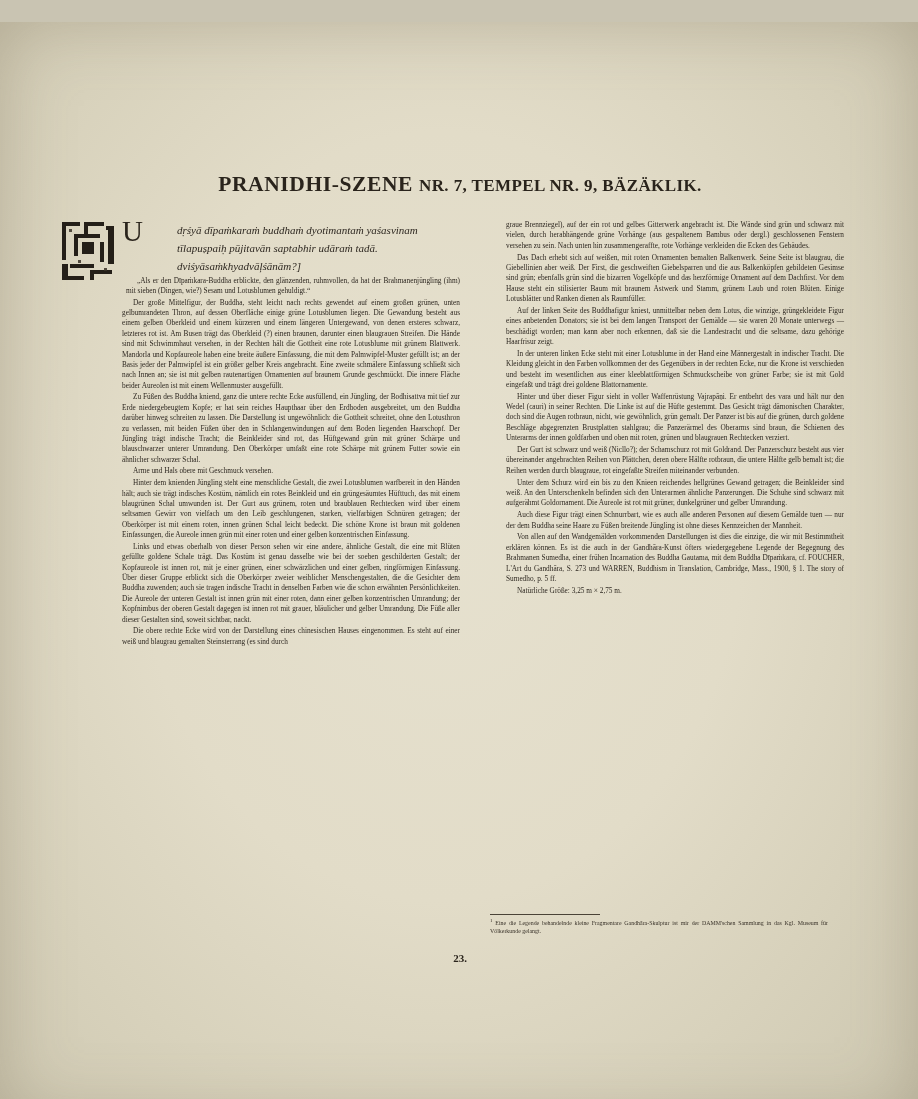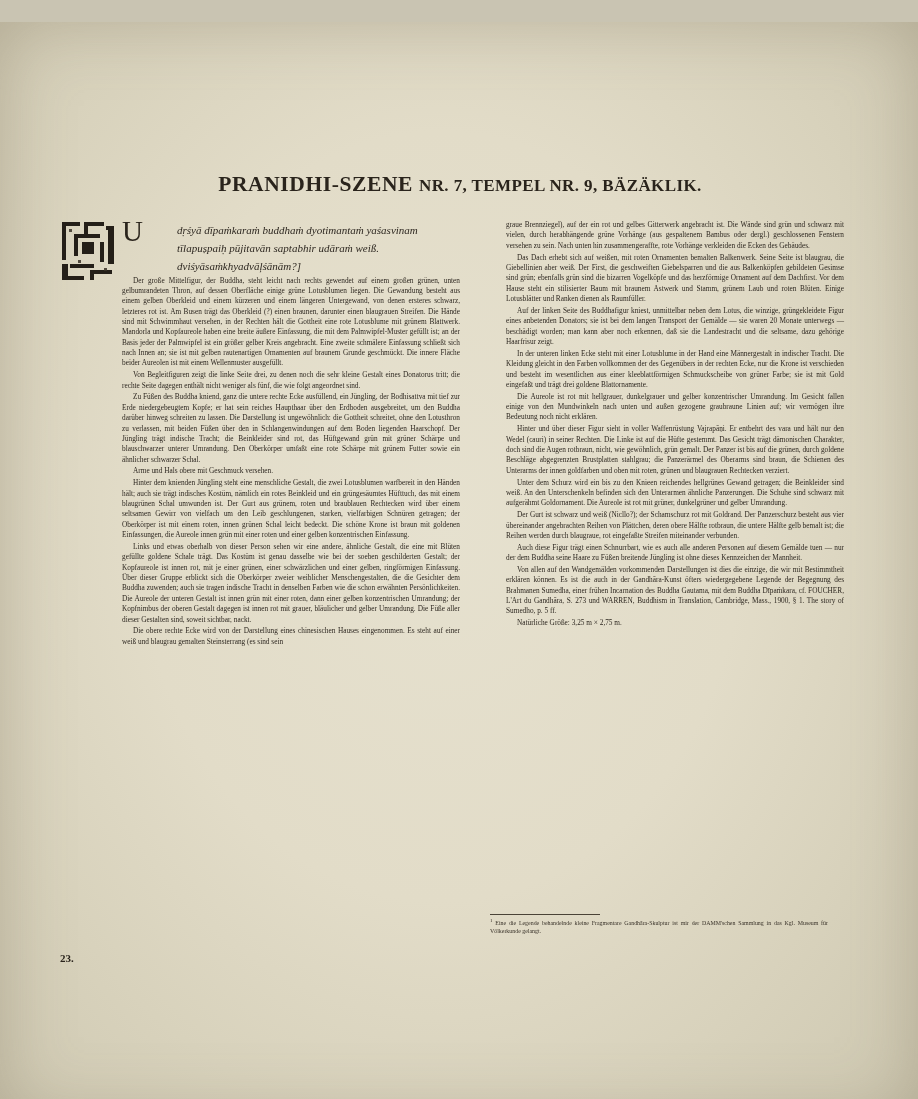--- a/index.html
+++ b/index.html
@@ -117,20 +117,21 @@
     height: 1px;
     background: #4a4337;
     margin-bottom: 3px;
   }
   .footnote sup { font-size: 5px; }
   .pagenum {
     position: absolute;
     left: 0;
     top: 900px;
     width: 800px;
+    text-align: center;
     font-size: 11px;
     color: #2a241c;
     font-weight: bold;
   }
 </style>
 </head>
 <body>
 
 <div id="page">
   <div id="sheet">
@@ -159,40 +160,39 @@
           <rect x="18" y="40" width="3" height="3"></rect>
         </g>
       </svg>
     </div>
 
     <div class="col left">
       <p class="dropcap-wrap noind">
         <span class="dropcap">U</span>
       </p>
       <p class="verse">dṛśyā dīpaṁkaraṁ buddhaṁ dyotimantaṁ yaśasvinam</p>
-      <p class="verse">tīlapuṣpaiḥ pūjitavān saptabhir udāraṁ weiß.</p>
+      <p class="verse">tīlapuṣpaiḥ pūjitavān saptabhir udāraṁ tadā.</p>
       <p class="verse">dviśyāsaṁkhyadvāļśānām?]</p>
+      <p class="quote">„Als er den Dīpaṁkara-Buddha erblickte, den glänzenden, ruhmvollen, da hat der Brahmanenjüngling (ihm) mit sieben (Dingen, wie?) Sesam und Lotusblumen gehuldigt.“</p>
       <p>Der große Mittelfigur, der Buddha, steht leicht nach rechts gewendet auf einem großen grünen, unten gelbumrandeten Thron, auf dessen Oberfläche einige grüne Lotusblumen liegen. Die Gewandung besteht aus einem gelben Oberkleid und einem kürzeren und einem längeren Untergewand, von denen ersteres schwarz, letzteres rot ist. Am Busen trägt das Oberkleid (?) einen braunen, darunter einen blaugrauen Streifen. Die Hände sind mit Schwimmhaut versehen, in der Rechten hält die Gottheit eine rote Lotusblume mit grünem Blattwerk. Mandorla und Kopfaureole haben eine breite äußere Einfassung, die mit dem Palmwipfel-Muster gefüllt ist; an der Basis jeder der Palmwipfel ist ein größer gelber Kreis angebracht. Eine zweite schmälere Einfassung schließt sich nach Innen an; sie ist mit gelben rautenartigen Ornamenten auf braunem Grunde geschmückt. Die innere Fläche beider Aureolen ist mit einem Wellenmuster ausgefüllt.</p>
-      <p>Von Begleitfiguren zeigt die linke Seite drei, zu denen noch die sehr kleine Gestalt eines Donatorus tritt; die rechte Seite dagegen enthält nicht weniger als fünf, die wie folgt angeordnet sind.</p>
       <p>Zu Füßen des Buddha kniend, ganz die untere rechte Ecke ausfüllend, ein Jüngling, der Bodhisattva mit tief zur Erde niedergebeugtem Kopfe; er hat sein reiches Haupthaar über den Erdboden ausgebreitet, um den Buddha darüber hinweg schreiten zu lassen. Die Darstellung ist ungewöhnlich: die Gottheit schreitet, ohne den Lotusthron zu verlassen, mit beiden Füßen über den in Schlangenwindungen auf dem Boden liegenden Haarschopf. Der Jüngling trägt indische Tracht; die Beinkleider sind rot, das Hüftgewand grün mit grüner Schärpe und blauschwarzer unterer Umrandung. Den Oberkörper umfaßt eine rote Schärpe mit grünem Futter sowie ein ähnlicher schwarzer Schal.</p>
       <p>Arme und Hals obere mit Geschmuck versehen.</p>
       <p>Hinter dem knienden Jüngling steht eine menschliche Gestalt, die zwei Lotusblumen warfbereit in den Händen hält; auch sie trägt indisches Kostüm, nämlich ein rotes Beinkleid und ein grüngesäumtes Hüfttuch, das mit einem blaugrünen Schal umwunden ist. Der Gurt aus grünem, roten und braublauen Rechtecken wird über einem seltsamen Gewirr von vielfach um den Leib geschlungenen, starken, vielfarbigen Schnüren getragen; der Oberkörper ist mit einem roten, innen grünen Schal leicht bedeckt. Die schöne Krone ist braun mit goldenen Einfassungen, die Aureole innen grün mit einer roten und einer gelben konzentrischen Einfassung.</p>
       <p>Links und etwas oberhalb von dieser Person sehen wir eine andere, ähnliche Gestalt, die eine mit Blüten gefüllte goldene Schale trägt. Das Kostüm ist genau dasselbe wie bei der soeben geschilderten Gestalt; der Kopfaureole ist innen rot, mit je einer grünen, einer schwärzlichen und einer gelben, ringförmigen Einfassung. Über dieser Gruppe erblickt sich die Oberkörper zweier weiblicher Menschengestalten, die die Gesichter dem Buddha zuwenden; auch sie tragen indische Tracht in denselben Farben wie die schon erwähnten Persönlichkeiten. Die Aureole der unteren Gestalt ist innen grün mit einer roten, dann einer gelben konzentrischen Umrandung; der Kopfnimbus der oberen Gestalt dagegen ist innen rot mit grauer, bläulicher und gelber Umrandung. Die Füße aller dieser Gestalten sind, soweit sichtbar, nackt.</p>
-      <p>Die obere rechte Ecke wird von der Darstellung eines chinesischen Hauses eingenommen. Es steht auf einer weiß und blaugrau gemalten Steinsterrang (es sind sein</p>
+      <p>Die obere rechte Ecke wird von der Darstellung eines chinesischen Hauses eingenommen. Es steht auf einer weiß und blaugrau gemalten Steinsterrang (es sind durch</p>
     </div>
 
     <div class="col right">
       <p class="noind">graue Brennziegel), auf der ein rot und gelbes Gitterwerk angebracht ist. Die Wände sind grün und schwarz mit vielen, durch herabhängende grüne Vorhänge (aus gespaltenem Bambus oder dergl.) geschlossenen Fenstern versehen zu sein. Nach unten hin zusammengeraffte, rote Vorhänge verkleiden die Ecken des Gebäudes.</p>
       <p>Das Dach erhebt sich auf weißen, mit roten Ornamenten bemalten Balkenwerk. Seine Seite ist blaugrau, die Giebellinien aber weiß. Der First, die geschweiften Giebelsparren und die aus Balkenköpfen gebildeten Gesimse sind grün; ebenfalls grün sind die bizarren Vogelköpfe und das herzförmige Ornament auf dem Dachfirst. Vor dem Hause steht ein stilisierter Baum mit braunem Astwerk und Stamm, grünem Laub und roten Blüten. Einige Lotusblätter und Ranken dienen als Raumfüller.</p>
       <p>Auf der linken Seite des Buddhafigur kniest, unmittelbar neben dem Lotus, die winzige, grüngekleidete Figur eines anbetenden Donators; sie ist bei dem langen Transport der Gemälde — sie waren 20 Monate unterwegs — beschädigt worden; man kann aber noch erkennen, daß sie die Landestracht und die seltsame, dazu gehörige Haarfrisur zeigt.</p>
       <p>In der unteren linken Ecke steht mit einer Lotusblume in der Hand eine Männergestalt in indischer Tracht. Die Kleidung gleicht in den Farben vollkommen der des Gegenübers in der rechten Ecke, nur die Krone ist verschieden und besteht im wesentlichen aus einer kleeblattförmigen Schmuckscheibe von grüner Farbe; sie ist mit Gold eingefaßt und trägt drei goldene Blattornamente.</p>
-      <p>Die Aureole ist rot mit hellgrauer, dunkelgrauer und gelber konzentrischer Umrandung. Im Gesicht fallen einige von den Mundwinkeln nach unten und außen gezogene graubraune Linien auf; wir vermögen ihre Bedeutung noch nicht erklären.</p>
       <p>Hinter und über dieser Figur sieht in voller Waffenrüstung Vajrapāṇi. Er entbehrt des vara und hält nur den Wedel (cauri) in seiner Rechten. Die Linke ist auf die Hüfte gestemmt. Das Gesicht trägt dämonischen Charakter, doch sind die Augen rotbraun, nicht, wie gewöhnlich, grün gemalt. Der Panzer ist bis auf die grünen, durch goldene Beschläge abgegrenzten Brustplatten stahlgrau; die Panzerärmel des Oberarms sind braun, die Schienen des Unterarms der innen goldfarben und oben mit roten, grünen und blaugrauen Rechtecken verziert.</p>
+      <p>Der Gurt ist schwarz und weiß (Nicllo?); der Schamschurz rot mit Goldrand. Der Panzerschurz besteht aus vier übereinander angebrachten Reihen von Plättchen, deren obere Hälfte rotbraun, die untere Hälfte gelb bemalt ist; die Reihen werden durch blaugraue, rot eingefaßte Streifen miteinander verbunden.</p>
       <p>Unter dem Schurz wird ein bis zu den Knieen reichendes hellgrünes Gewand getragen; die Beinkleider sind weiß. An den Unterschenkeln befinden sich den Unterarmen ähnliche Panzerungen. Die Schuhe sind schwarz mit aufgerähmt Goldornament. Die Aureole ist rot mit grüner, dunkelgrüner und gelber Umrandung.</p>
-      <p>Der Gurt ist schwarz und weiß (Nicllo?); der Schamschurz rot mit Goldrand. Der Panzerschurz besteht aus vier übereinander angebrachten Reihen von Plättchen, deren obere Hälfte rotbraun, die untere Hälfte gelb bemalt ist; die Reihen werden durch blaugraue, rot eingefaßte Streifen miteinander verbunden.</p>
       <p>Auch diese Figur trägt einen Schnurrbart, wie es auch alle anderen Personen auf diesem Gemälde tuen — nur der dem Buddha seine Haare zu Füßen breitende Jüngling ist ohne dieses Kennzeichen der Mannheit.</p>
       <p>Von allen auf den Wandgemälden vorkommenden Darstellungen ist dies die einzige, die wir mit Bestimmtheit erklären können. Es ist die auch in der Gandhāra-Kunst öfters wiedergegebene Legende der Begegnung des Brahmanen Sumedha, einer frühen Incarnation des Buddha Gautama, mit dem Buddha Dīpaṁkara, cf. FOUCHER, L'Art du Gandhāra, S. 273 und WARREN, Buddhism in Translation, Cambridge, Mass., 1900, § 1. The story of Sumedho, p. 5 ff.</p>
       <p>Natürliche Größe: 3,25 m × 2,75 m.</p>
     </div>
 
     <div class="footnote">
       <div class="rule"></div>
       <div>
         <sup>1</sup>
         <span>Eine die Legende behandelnde kleine Fragmentare Gandhāra-Skulptur ist mir der DAMM'schen Sammlung in das Kgl. Museum für Völkerkunde gelangt.</span>

